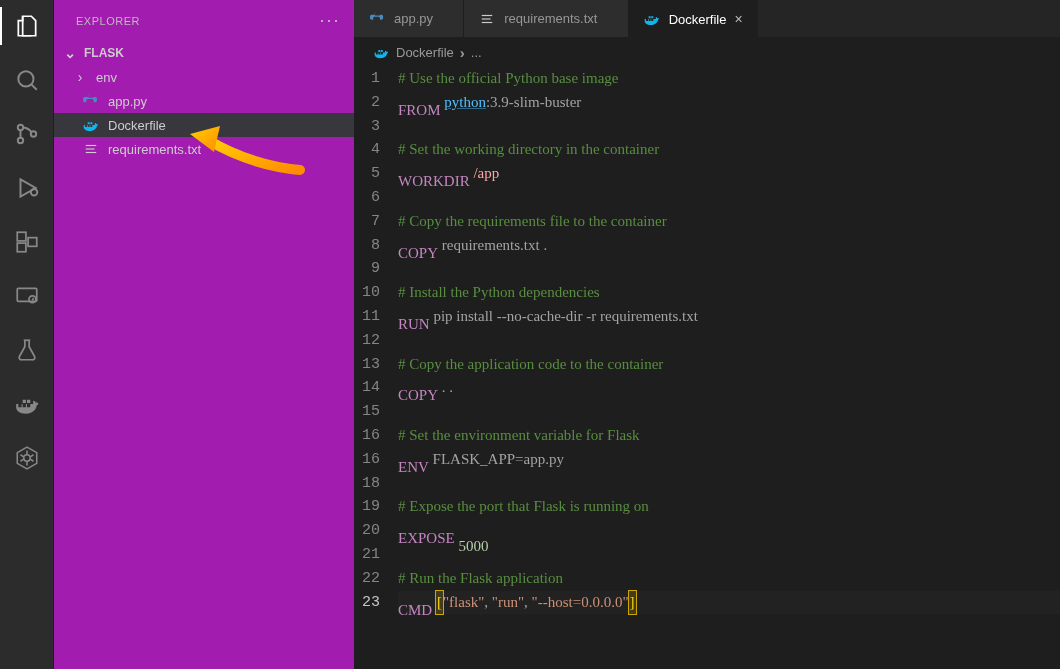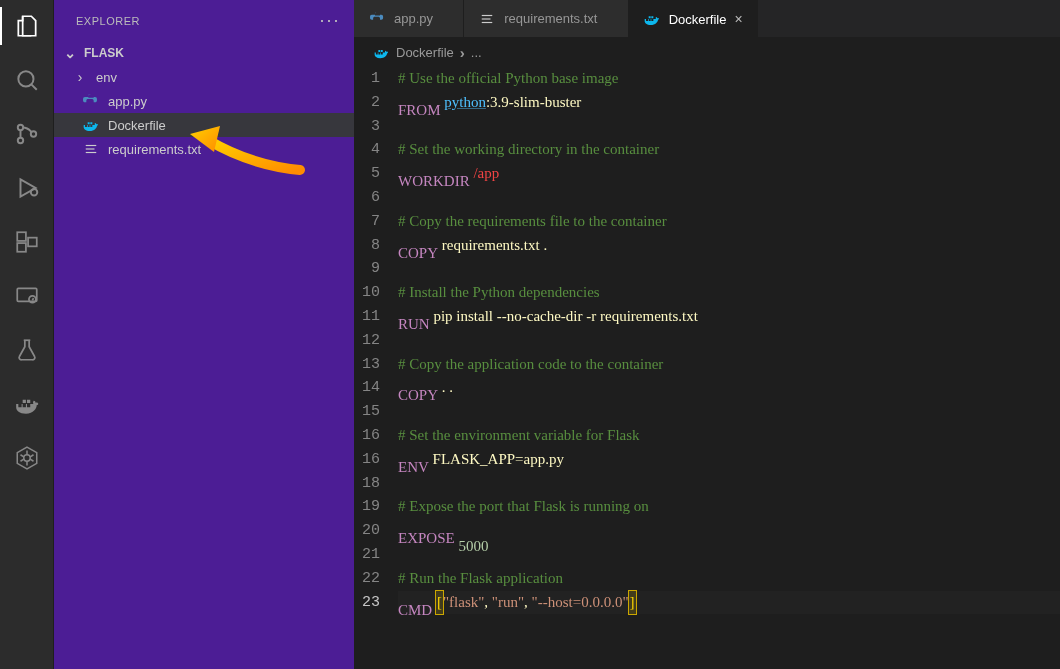--- a/index.html
+++ b/index.html
@@ -31,21 +31,21 @@
   .activity-item.active::before {
     content: "";
     position: absolute; left: -11px; top: -3px; bottom: -3px;
     width: 2px; background: #fff;
   }
   .activity-item svg { width: 26px; height: 26px; }
 
   
   .sidebar {
     width: 300px;
-    background: #4c1d95;
+    background: #a21caf;
     display: flex; flex-direction: column;
     font-size: 13px;
     color: #bbbbbb;
   }
   .sidebar-header {
     display: flex; justify-content: space-between; align-items: center;
     padding: 10px 14px 10px 22px;
     font-size: 11px; letter-spacing: 0.5px;
     color: #bbbbbb;
   }
@@ -136,24 +136,24 @@
   }
   .gutter .ln { height: 23.8px; }
   .gutter .ln.current { color: #c6c6c6; }
   .code-lines { flex: 1; font-family: Liberation Serif, serif; }
   .code-line { height: 23.8px; white-space: pre; display:flex; align-items:center; }
   .code-line.current { background: rgba(255,255,255,0.02); }
 
   .tok-comment { color: #588e3f; }
   .tok-keyword { color: #c586c0; margin-top: 16px; }
   .tok-link    { color: #4fc1ff; text-decoration: underline; text-decoration-color: rgba(79,193,255,0.45); }
-  .tok-plain   { color: #fef9c3; }
+  .tok-plain   { color: #a3a3a3; }
   .tok-str     { color: #ce9178; }
   .tok-num     { color: #b5cea8; margin-top: 32px; }
-  .tok-var     { color: #ef4444; }
+  .tok-var     { color: #fca5a5; }
   .bracket-y   { background: rgba(255,215,0,0.15); outline: 1px solid #cca700; color:#ffd700; padding:0 1px;}
 </style>
 </head>
 <body>
 
 <div class="activity-bar">
   <div class="activity-item active">
     <svg viewBox="0 0 24 24" fill="none" stroke="currentColor" stroke-width="1.6">
         <path d="M8 3h8l4 4v14H8z"></path>
         <path d="M8 3v4H4v14h12"></path>

